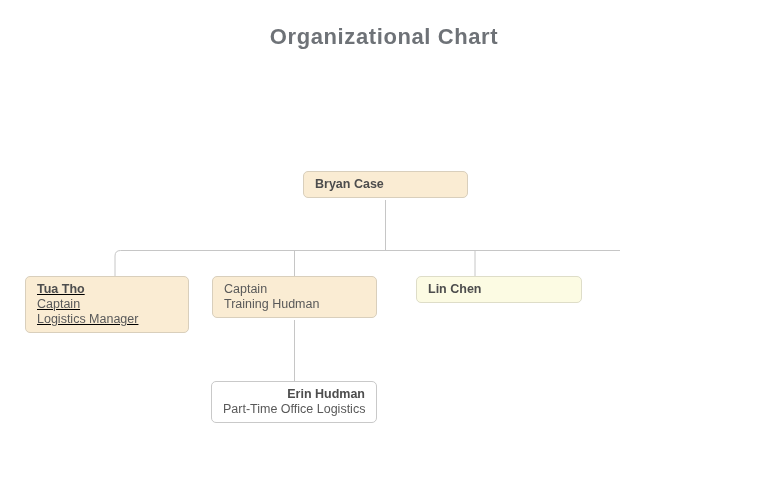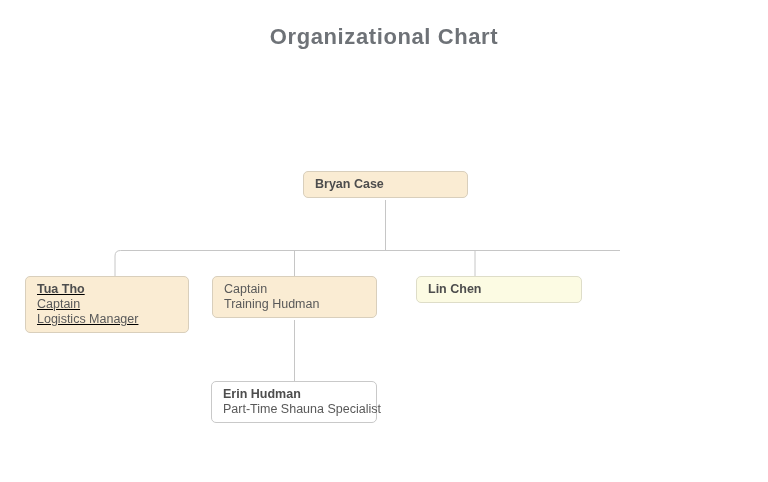--- a/index.html
+++ b/index.html
@@ -57,20 +57,21 @@
     background: var(--peach-fill, #faecd3);
     border: 1px solid var(--peach-border, #d9cfbc);
   }
   .node.cream {
     background: var(--cream-fill, #fcfbe3);
     border: 1px solid var(--cream-border, #deddc8);
   }
   .node.white {
     background: var(--white-fill, #ffffff);
     border: 1px solid var(--white-border, #c9c9c9);
+    text-align: right;
   }
 </style>
 </head>
 <body>
 
 <div id="canvas">
 
   <h1 class="chart-title">Organizational Chart</h1>
 
   <svg id="connectors" width="768" height="482" viewBox="0 0 768 482">
@@ -96,16 +97,16 @@
     <div class="role">Training Hudman</div>
   </div>
 
   <div class="node cream" style="left:392px; top:276px; width:166px;margin-left:24px;">
     <div class="name">Lin Chen</div>
   </div>
 
 
   <div class="node white" style="left:211px; top:381px; width:166px;">
     <div class="name">Erin Hudman</div>
-    <div class="role">Part-Time Shauna Specialist</div>
+    <div class="role">Part-Time Office Logistics</div>
   </div>
 
 </div>
 
 </body></html>

